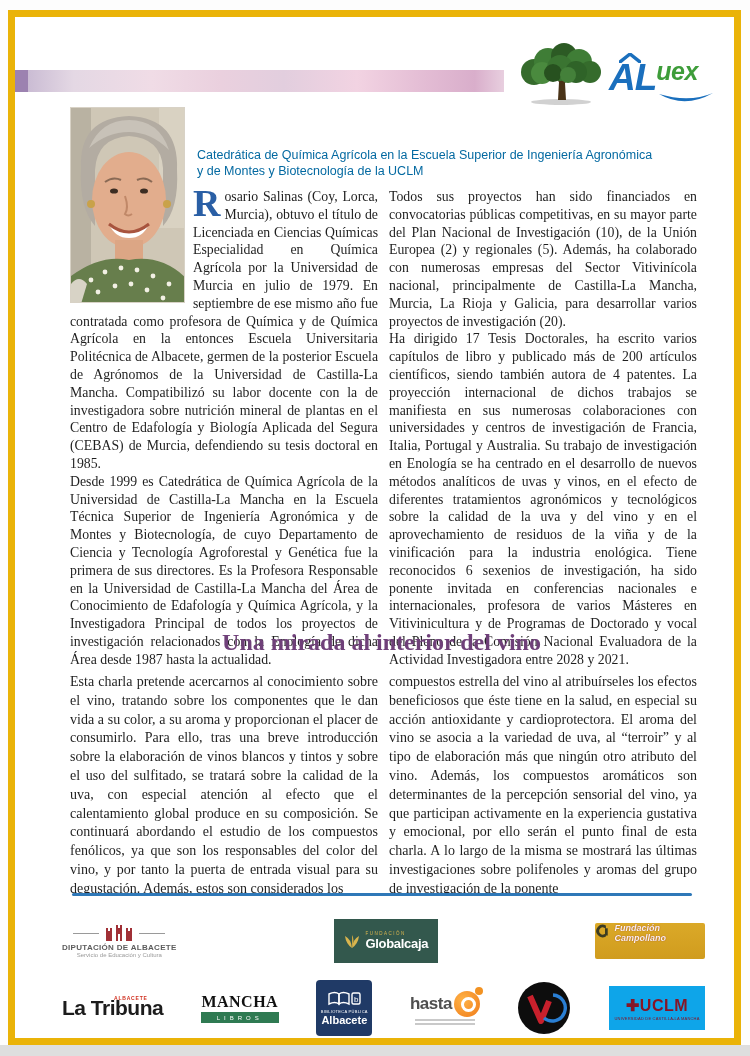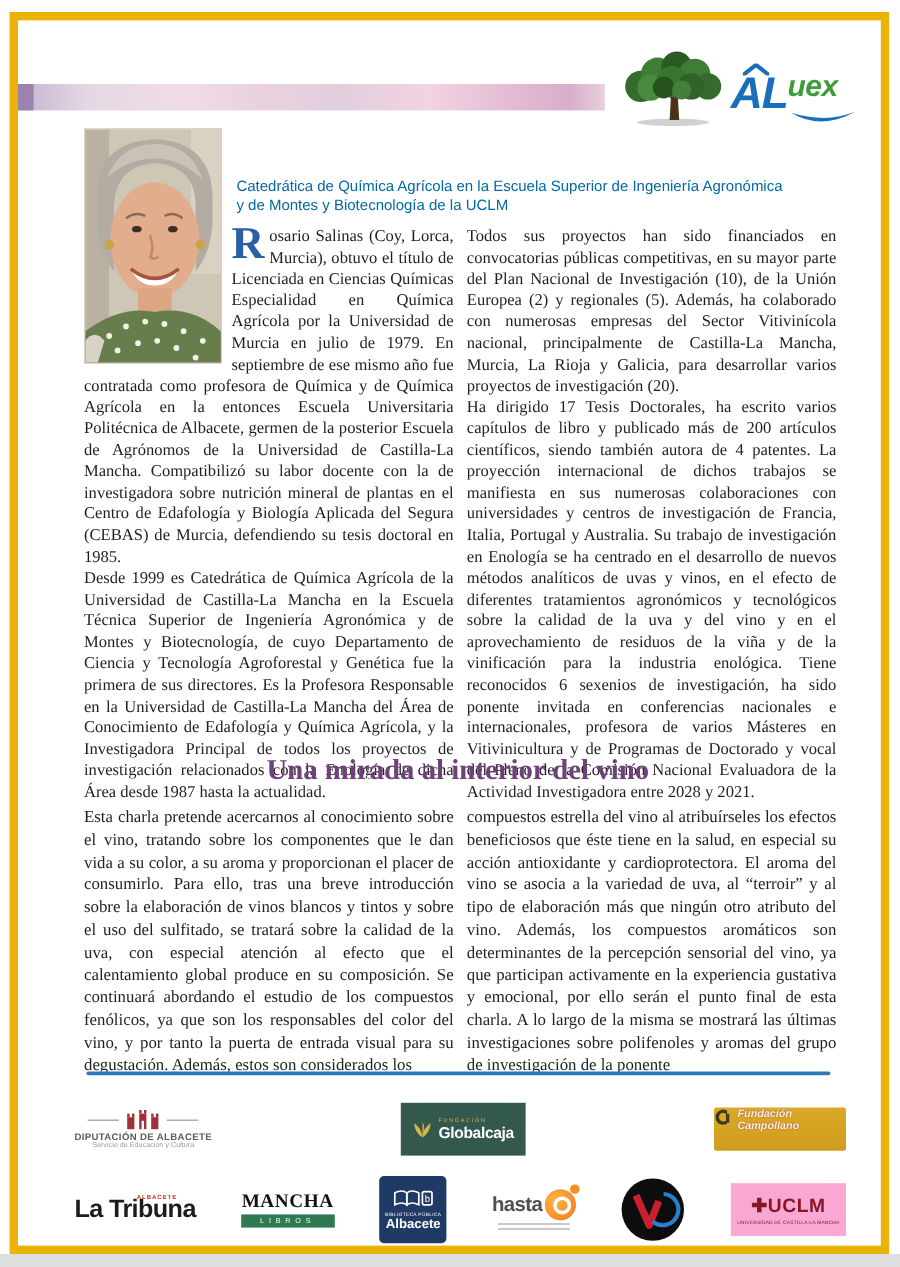--- a/index.html
+++ b/index.html
@@ -104,21 +104,21 @@
                 background:radial-gradient(circle at 35% 35%, #ffb347, #ef7a18); }
   .amiab-circ::after { content:""; position:absolute; left:7px; top:6px; width:9px; height:9px; border:3px solid #fff; border-radius:50%; }
   .amiab-dot { position:absolute; right:-3px; top:-4px; width:8px; height:8px; border-radius:50%; background:#f29222; }
   .amiab-cap { width:60px; height:6px; margin-top:2px;
                background:repeating-linear-gradient(#c9c9c9 0 2px, transparent 2px 4px); }
 
   
   .vp { width:54px; height:54px; }
 
   
-  .uclm { width:96px; height:44px; background:#f9a8d4; display:flex; flex-direction:column; align-items:center; justify-content:center; }
+  .uclm { width:96px; height:44px; background:#0ea5e9; display:flex; flex-direction:column; align-items:center; justify-content:center; }
   .uclm-lbl { font-size:16px; font-weight:bold; color:#861526; letter-spacing:0.5px; }
   .uclm-sub { font-size:4px; color:#861526; margin-top:1px; letter-spacing:0.2px; }
 </style>
 </head>
 <body>
 
 <div class="canvas">
   <div class="page">
 
     <div class="band"></div>

